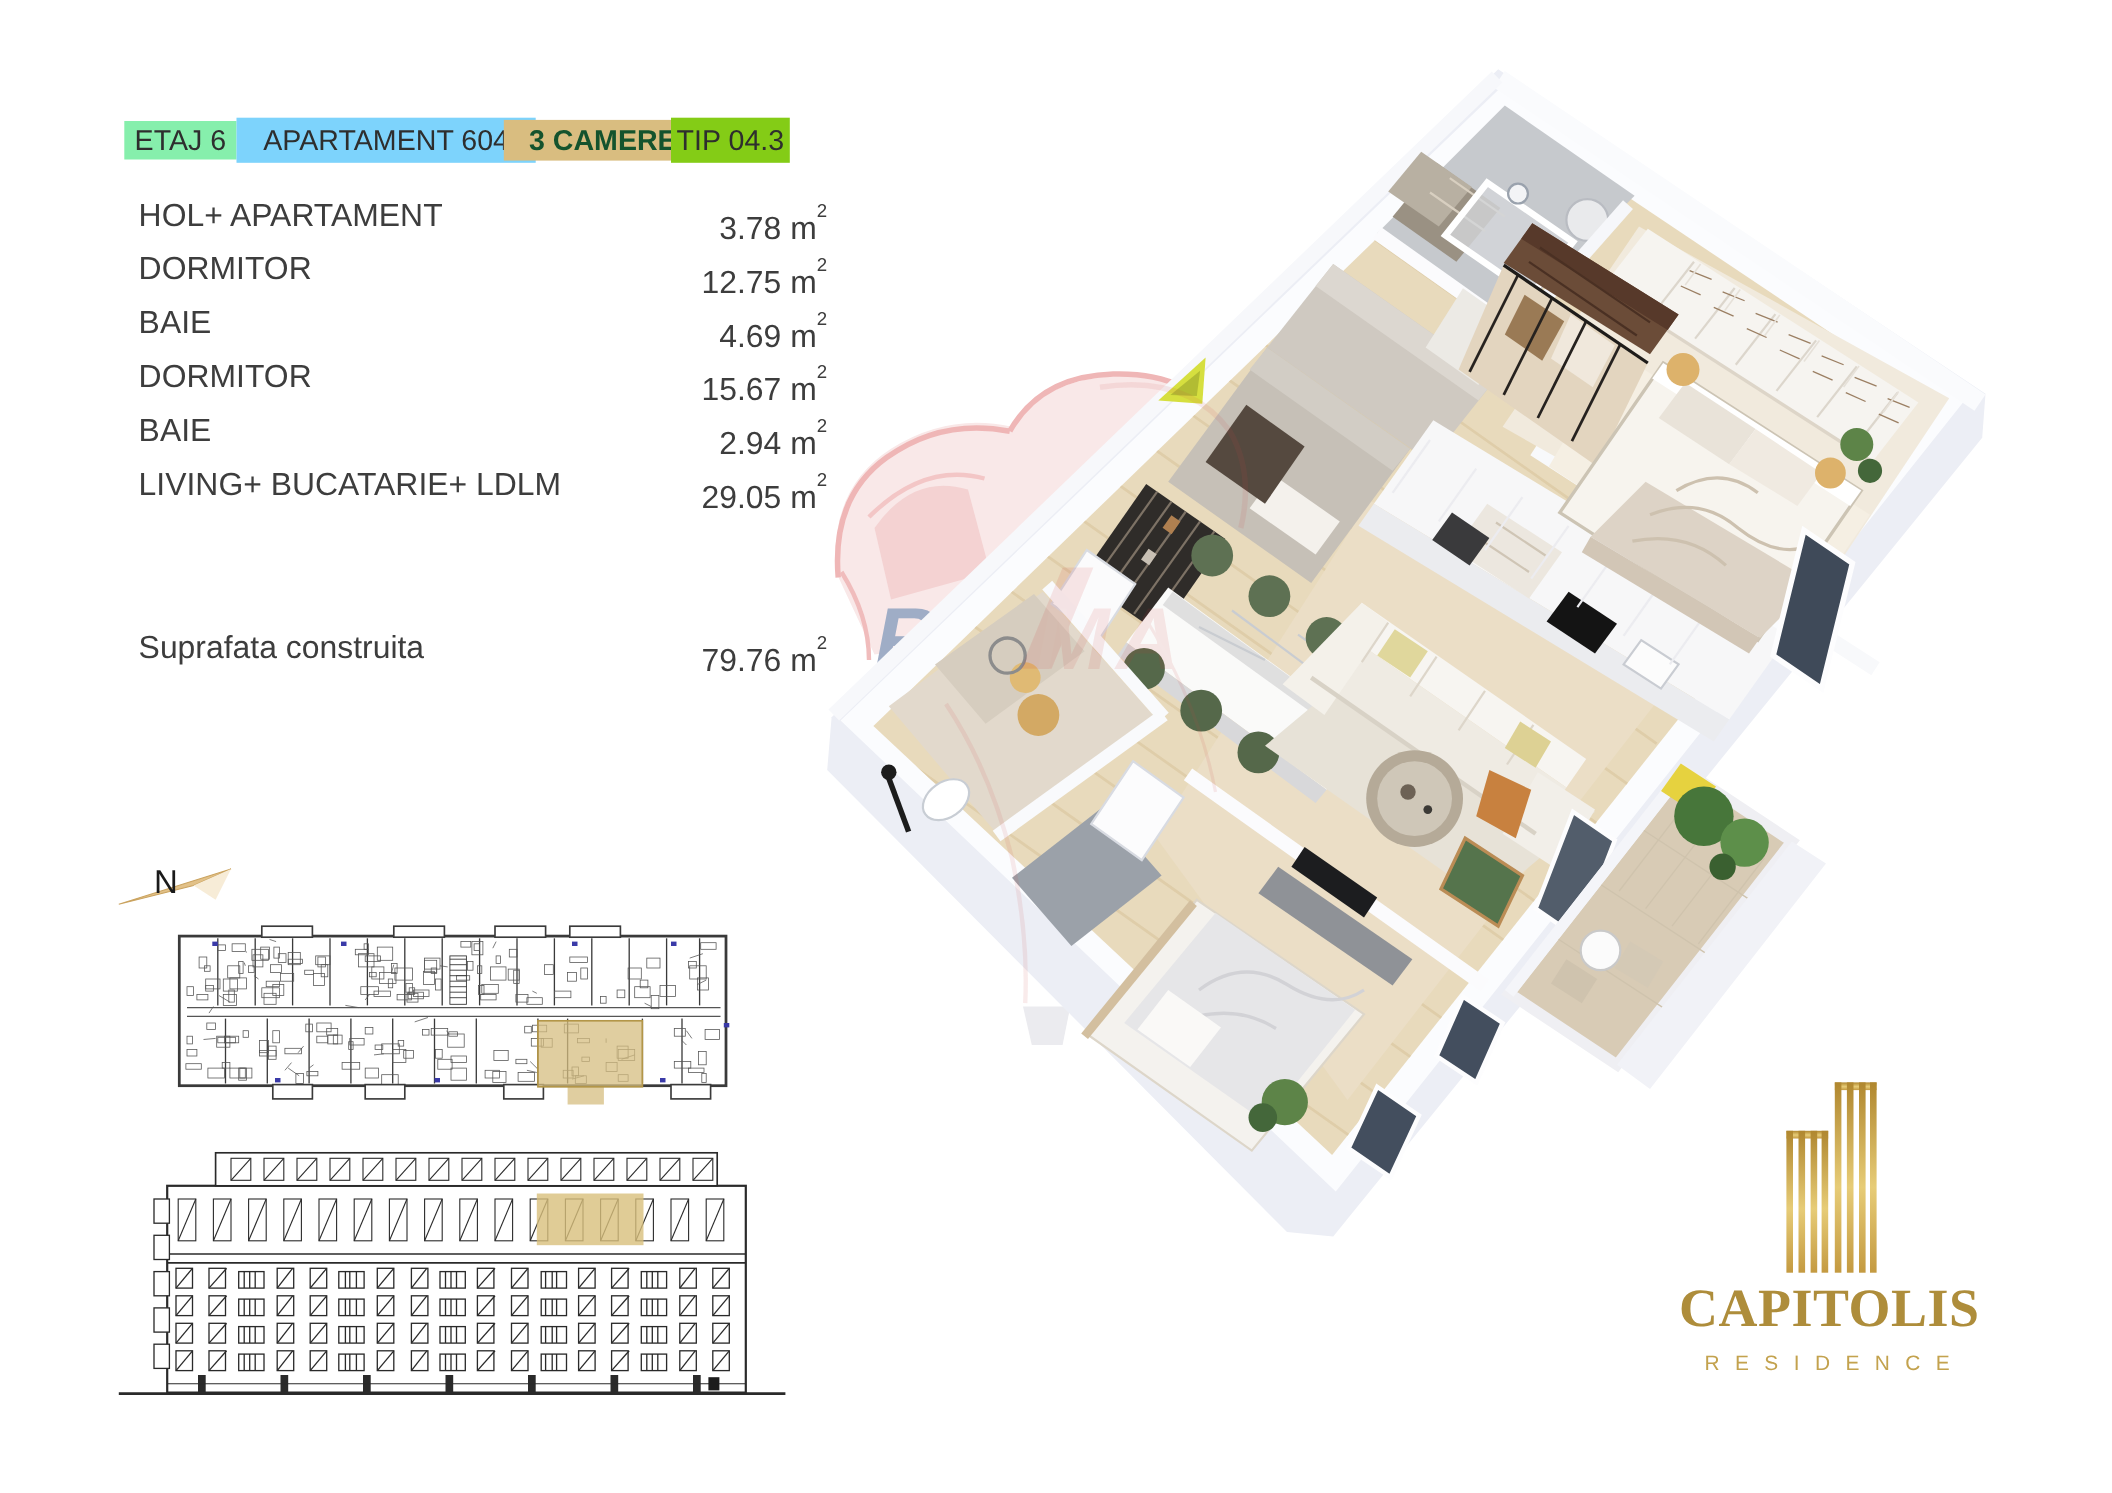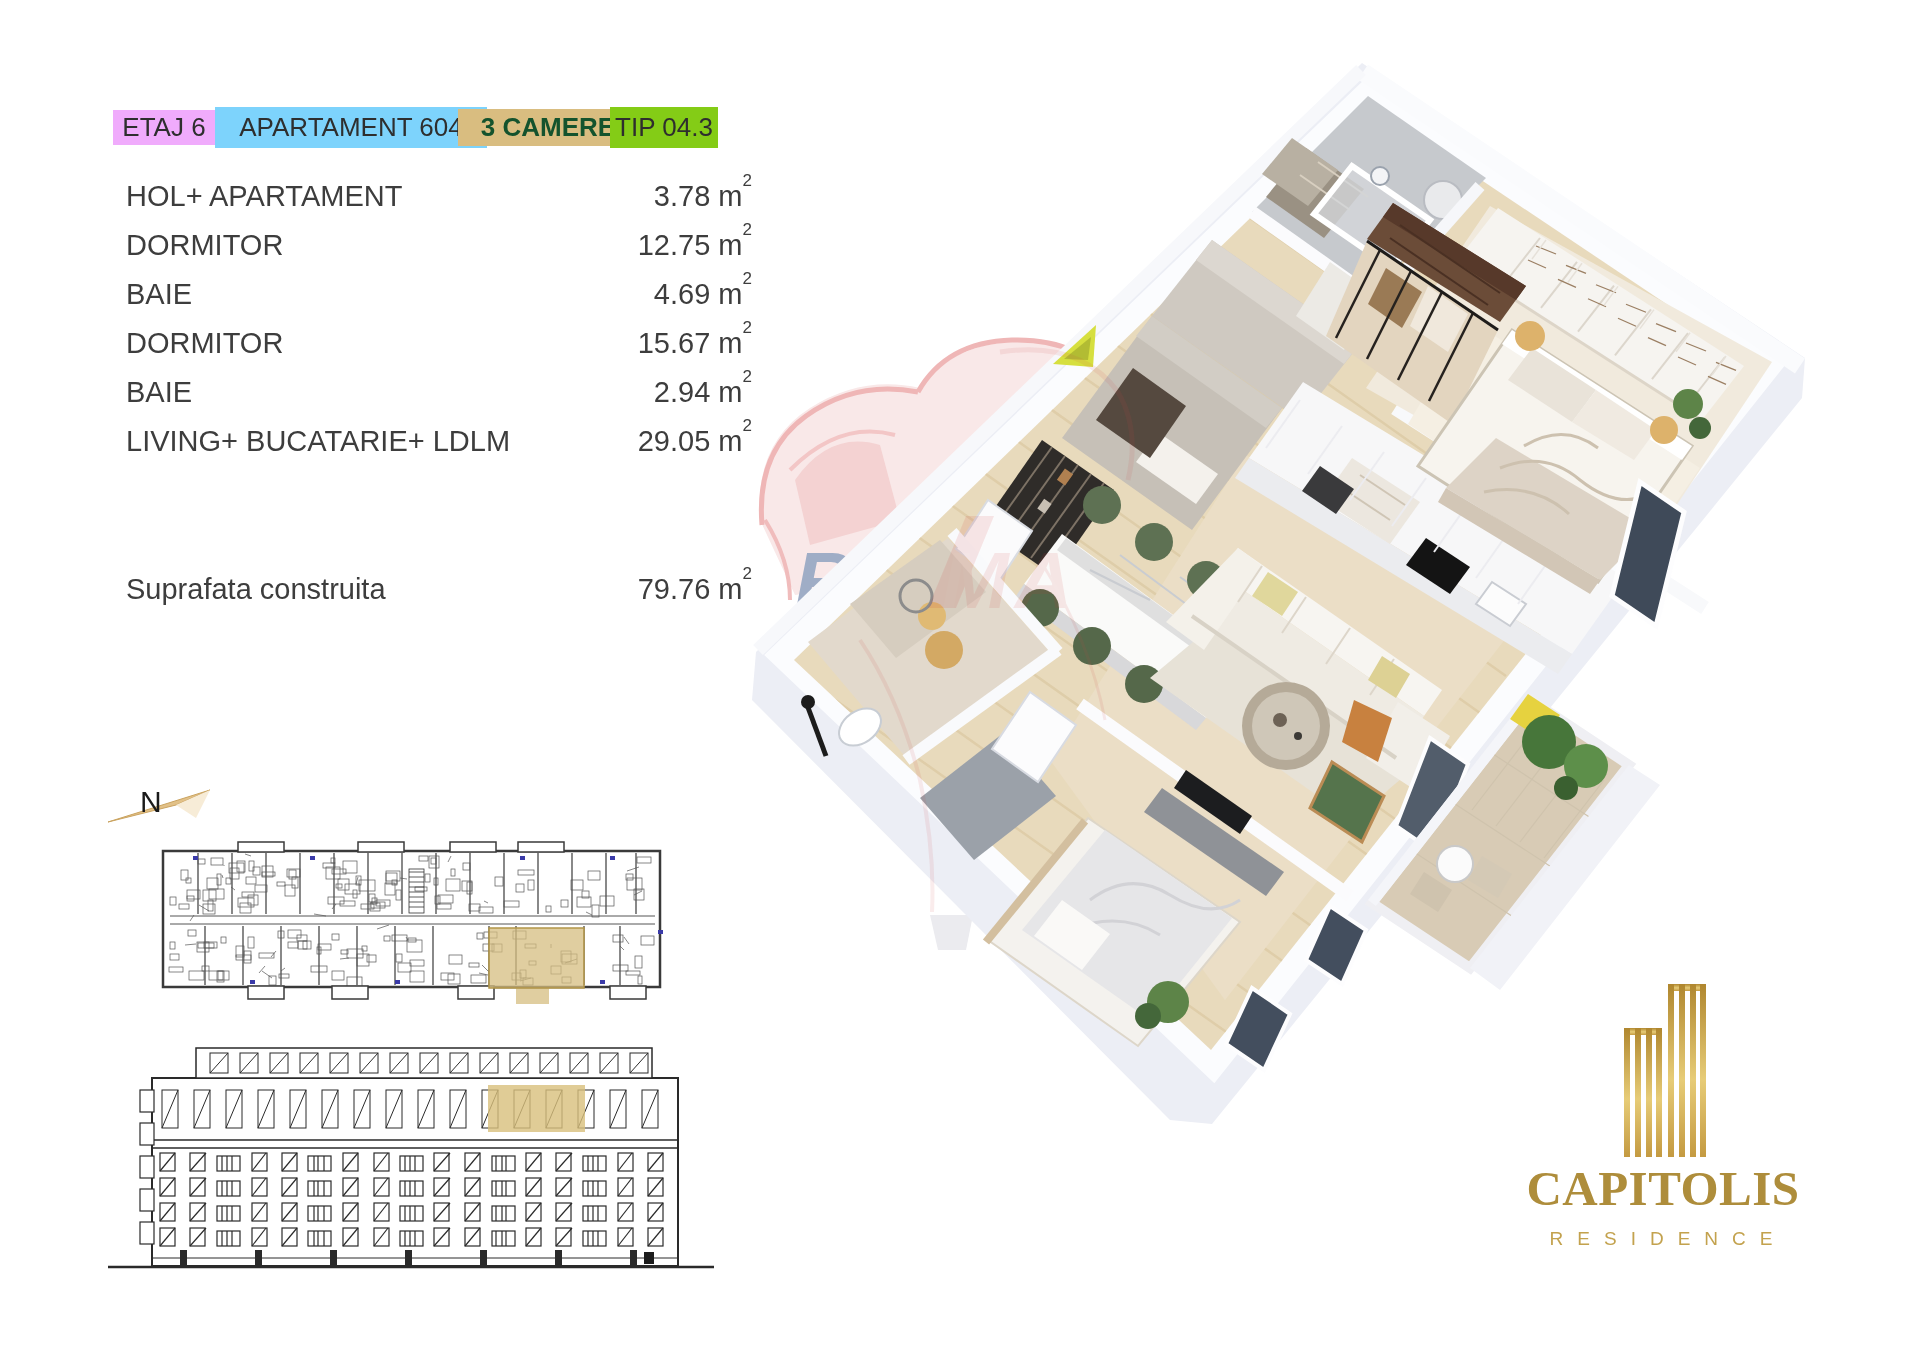--- a/index.html
+++ b/index.html
@@ -3,29 +3,29 @@
 <meta charset="utf-8">
 <style>
 * { margin:0; padding:0; box-sizing:border-box; }
 html,body { width:1920px; height:1357px; background:#ffffff; overflow:hidden;
   font-family:"Liberation Sans", sans-serif; }
 #page { position:relative; width:1920px; height:1357px; }
 .seg { position:absolute; font-size:26px; color:#2e2e2e; text-align:center;
   display:flex; align-items:center; justify-content:center; }
 .row { position:absolute; left:126px; width:626px; height:34px; font-size:29px; color:#3d3d3d; line-height:34px; }
 .row .lab { position:absolute; left:0; top:0; }
-.row .val { position:absolute; right:0; top:0; }
+.row .val { position:absolute; right:0; top:12px; }
 .row sup { font-size:17px; position:relative; top:-9px; line-height:0; }
 svg { position:absolute; left:0; top:0; }
 </style>
 </head>
 <body>
 <div id="page">
 
-<div class="seg" style="left:113px;top:110px;width:102px;height:35px;background:#f0abfc;">ETAJ 6</div>
+<div class="seg" style="left:113px;top:110px;width:102px;height:35px;background:#86efac;">ETAJ 6</div>
 
 <div class="seg" style="left:215px;top:107px;width:272px;height:41px;background:#7dd3fc;">APARTAMENT 604</div>
 
 <div class="seg" style="left:458px;top:109px;width:180px;height:37px;background:#d9bd80;font-weight:bold;color:#14532d;">3 CAMERE</div>
 
 <div class="seg" style="left:610px;top:107px;width:108px;height:41px;background:#84cc16;">TIP 04.3</div>
 
 <div class="row" style="top:179px">
       <span class="lab">HOL+ APARTAMENT</span>
       <span class="val">3.78 m<sup>2</sup></span>

